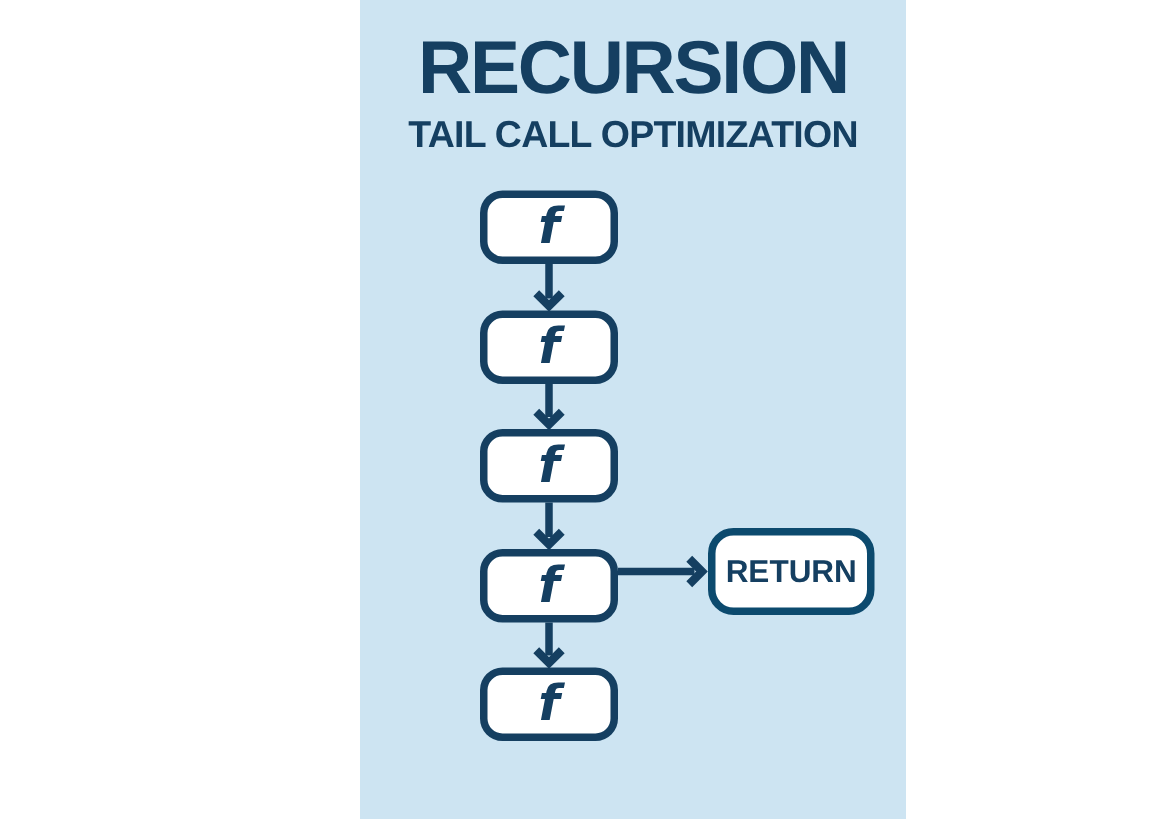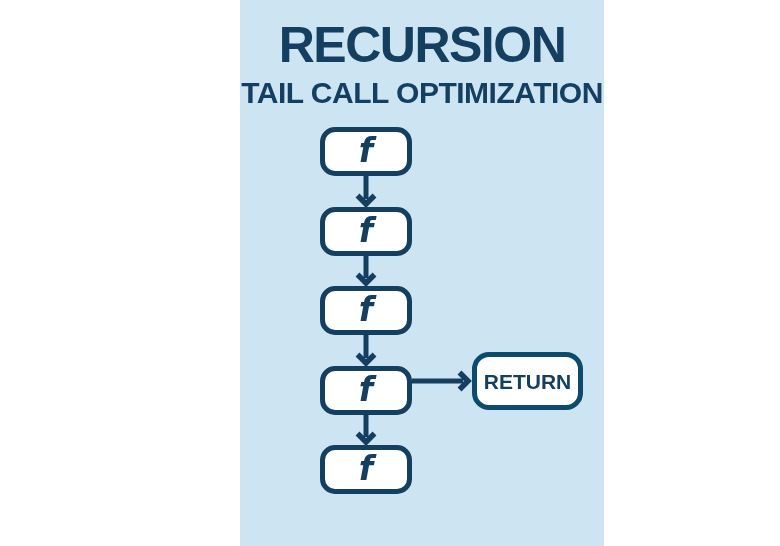--- a/index.html
+++ b/index.html
@@ -38,21 +38,21 @@
     letter-spacing: -1.5px;
     color: #153f61;
     white-space: nowrap;
   }
   .subtitle {
     position: absolute;
     left: 0;
     top: 78px;
     width: 100%;
     text-align: center;
-    font-size: 30px;
+    font-size: 25px;
     line-height: 1;
     font-weight: bold;
     letter-spacing: -0.5px;
     color: #153f61;
     white-space: nowrap;
   }
   .arrow-layer {
     position: absolute;
     left: 0;
     top: 0;

